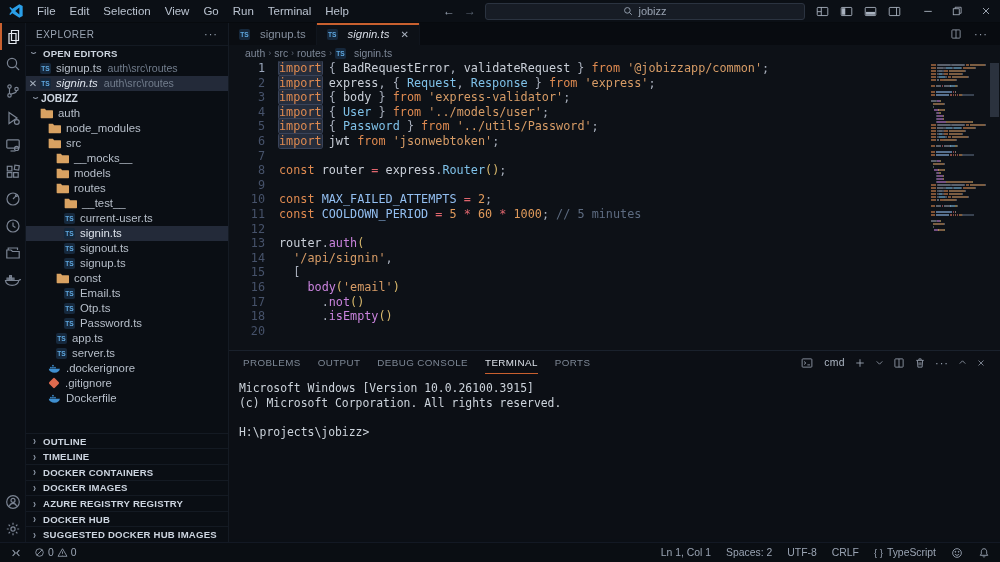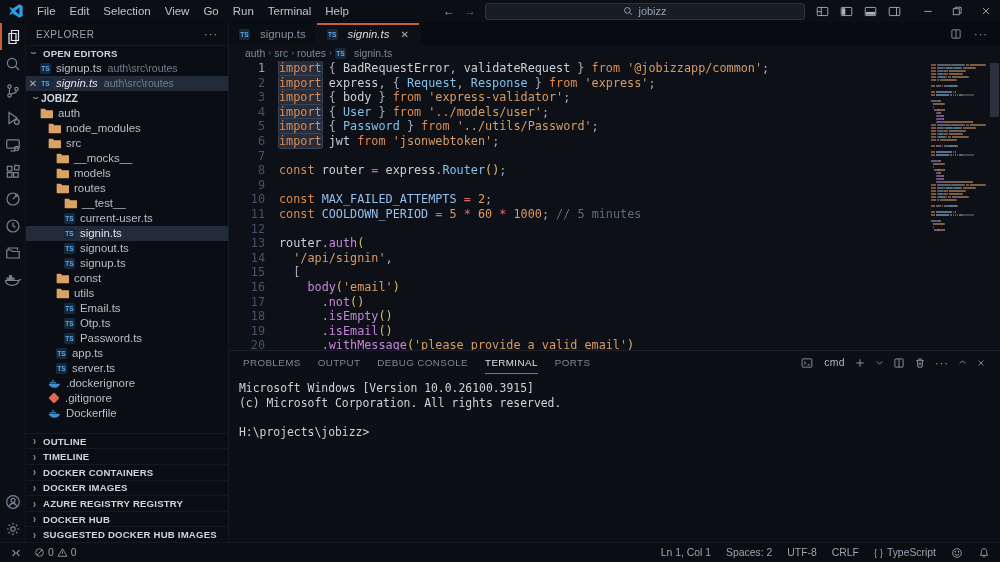--- a/index.html
+++ b/index.html
@@ -341,28 +341,20 @@
             <span class="lbl">signup.ts</span>
           </div>
           <div class="srow" style="padding-left: 30px;">
             <span class="fold-ic">
               <svg width="13" height="11" viewBox="0 0 16 13">
                 <path fill="#d9a262" d="M.8.8h5.2L7.6 2.4h7.6a.8.8 0 0 1 .8.8v8.2a.8.8 0 0 1-.8.8H1.6a.8.8 0 0 1-.8-.8z"></path>
               </svg>
             </span>
             <span class="lbl">const</span>
           </div>
-          <div class="srow" style="padding-left: 30px;">
-            <span class="fold-ic">
-              <svg width="13" height="11" viewBox="0 0 16 13">
-                <path fill="#d9a262" d="M.8.8h5.2L7.6 2.4h7.6a.8.8 0 0 1 .8.8v8.2a.8.8 0 0 1-.8.8H1.6a.8.8 0 0 1-.8-.8z"></path>
-              </svg>
-            </span>
-            <span class="lbl">utils</span>
-          </div>
           <div class="srow" style="padding-left: 38px;">
             <span class="ts-badge">TS</span>
             <span class="lbl">Email.ts</span>
           </div>
           <div class="srow" style="padding-left: 38px;">
             <span class="ts-badge">TS</span>
             <span class="lbl">Otp.ts</span>
           </div>
           <div class="srow" style="padding-left: 38px;">
             <span class="ts-badge">TS</span>
@@ -484,22 +476,21 @@
           <div class="code-line"><span class="gutter">9</span><span class="lcontent"></span></div>
           <div class="code-line"><span class="gutter">10</span><span class="lcontent"><span class="tok-k">const</span><span class="tok-w"> </span><span class="tok-v">MAX_FAILED_ATTEMPTS</span><span class="tok-w"> </span><span class="tok-o">=</span><span class="tok-w"> </span><span class="tok-n">2</span><span class="tok-p">;</span></span></div>
           <div class="code-line"><span class="gutter">11</span><span class="lcontent"><span class="tok-k">const</span><span class="tok-w"> </span><span class="tok-v">COOLDOWN_PERIOD</span><span class="tok-w"> </span><span class="tok-o">=</span><span class="tok-w"> </span><span class="tok-n">5</span><span class="tok-w"> </span><span class="tok-o">*</span><span class="tok-w"> </span><span class="tok-n">60</span><span class="tok-w"> </span><span class="tok-o">*</span><span class="tok-w"> </span><span class="tok-n">1000</span><span class="tok-p">;</span><span class="tok-c"> // 5 minutes</span></span></div>
           <div class="code-line"><span class="gutter">12</span><span class="lcontent"></span></div>
           <div class="code-line"><span class="gutter">13</span><span class="lcontent"><span class="tok-i">router</span><span class="tok-p">.</span><span class="tok-f">auth</span><span class="tok-b">(</span></span></div>
           <div class="code-line"><span class="gutter">14</span><span class="lcontent"><span class="tok-w">  </span><span class="tok-s">'/api/signin'</span><span class="tok-p">,</span></span></div>
           <div class="code-line"><span class="gutter">15</span><span class="lcontent"><span class="tok-w">  </span><span class="tok-p">[</span></span></div>
           <div class="code-line"><span class="gutter">16</span><span class="lcontent"><span class="tok-w">    </span><span class="tok-f">body</span><span class="tok-b">(</span><span class="tok-s">'email'</span><span class="tok-b">)</span></span></div>
           <div class="code-line"><span class="gutter">17</span><span class="lcontent"><span class="tok-w">      </span><span class="tok-p">.</span><span class="tok-f">not</span><span class="tok-b">()</span></span></div>
           <div class="code-line"><span class="gutter">18</span><span class="lcontent"><span class="tok-w">      </span><span class="tok-p">.</span><span class="tok-f">isEmpty</span><span class="tok-b">()</span></span></div>
-          <div class="code-line"><span class="gutter">19</span><span class="lcontent"><span class="tok-w">      </span><span class="tok-p">.</span><span class="tok-f">isEmail</span><span class="tok-b">()</span></span></div>
-          <div class="code-line"><span class="gutter">20</span><span class="lcontent"><span class="tok-w">      </span><span class="tok-p">.</span><span class="tok-f">withMessage</span><span class="tok-b">(</span><span class="tok-s">'please provide a valid email'</span><span class="tok-b">)</span></span></div>
+          <div class="code-line"><span class="gutter">20</span></div>
           <div class="minimap" id="minimap">
             <div class="mm-row">
               <span style="width: 5.1px; background: rgb(223, 138, 80);"></span>
               <span style="width: 0.8px;"></span>
               <span style="width: 1.7px; background: rgb(125, 132, 146);"></span>
               <span style="width: 12.75px; background: rgb(154, 162, 176);"></span>
               <span style="width: 1.7px; background: rgb(125, 132, 146);"></span>
               <span style="width: 12.75px; background: rgb(154, 162, 176);"></span>
               <span style="width: 1.7px; background: rgb(125, 132, 146);"></span>
               <span style="width: 0.8px;"></span>

